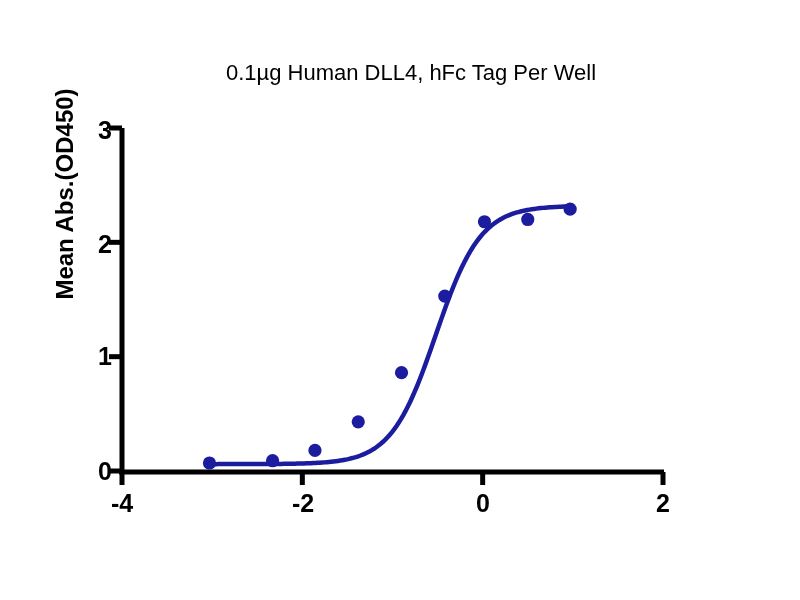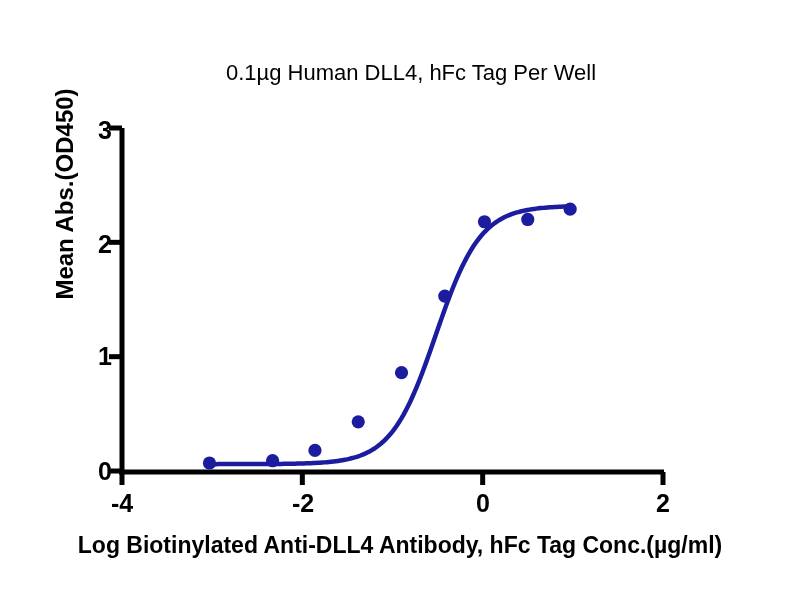--- a/index.html
+++ b/index.html
@@ -89,21 +89,20 @@
   }
 </style>
 </head>
 <body>
 
 <div id="figure">
 
   <div class="subtitle">0.1µg Human DLL4, hFc Tag Per Well</div>
 
   <div class="ylabel">Mean Abs.(OD450)</div>
-  <div class="xlabel">Log Biotinylated Anti-DLL4 Antibody, hFc Tag Conc.(µg/ml)</div>
 
   <div class="tick-label ytick-label" style="left:72px; top:116px;">3</div>
   <div class="tick-label ytick-label" style="left:72px; top:230px;">2</div>
   <div class="tick-label ytick-label" style="left:72px; top:342px;">1</div>
   <div class="tick-label ytick-label" style="left:72px; top:457px;">0</div>
 
   <div class="tick-label xtick-label" style="left:92px; top:489px;">-4</div>
   <div class="tick-label xtick-label" style="left:273px; top:489px;">-2</div>
   <div class="tick-label xtick-label" style="left:453px; top:489px;">0</div>
   <div class="tick-label xtick-label" style="left:633px; top:489px;">2</div>

